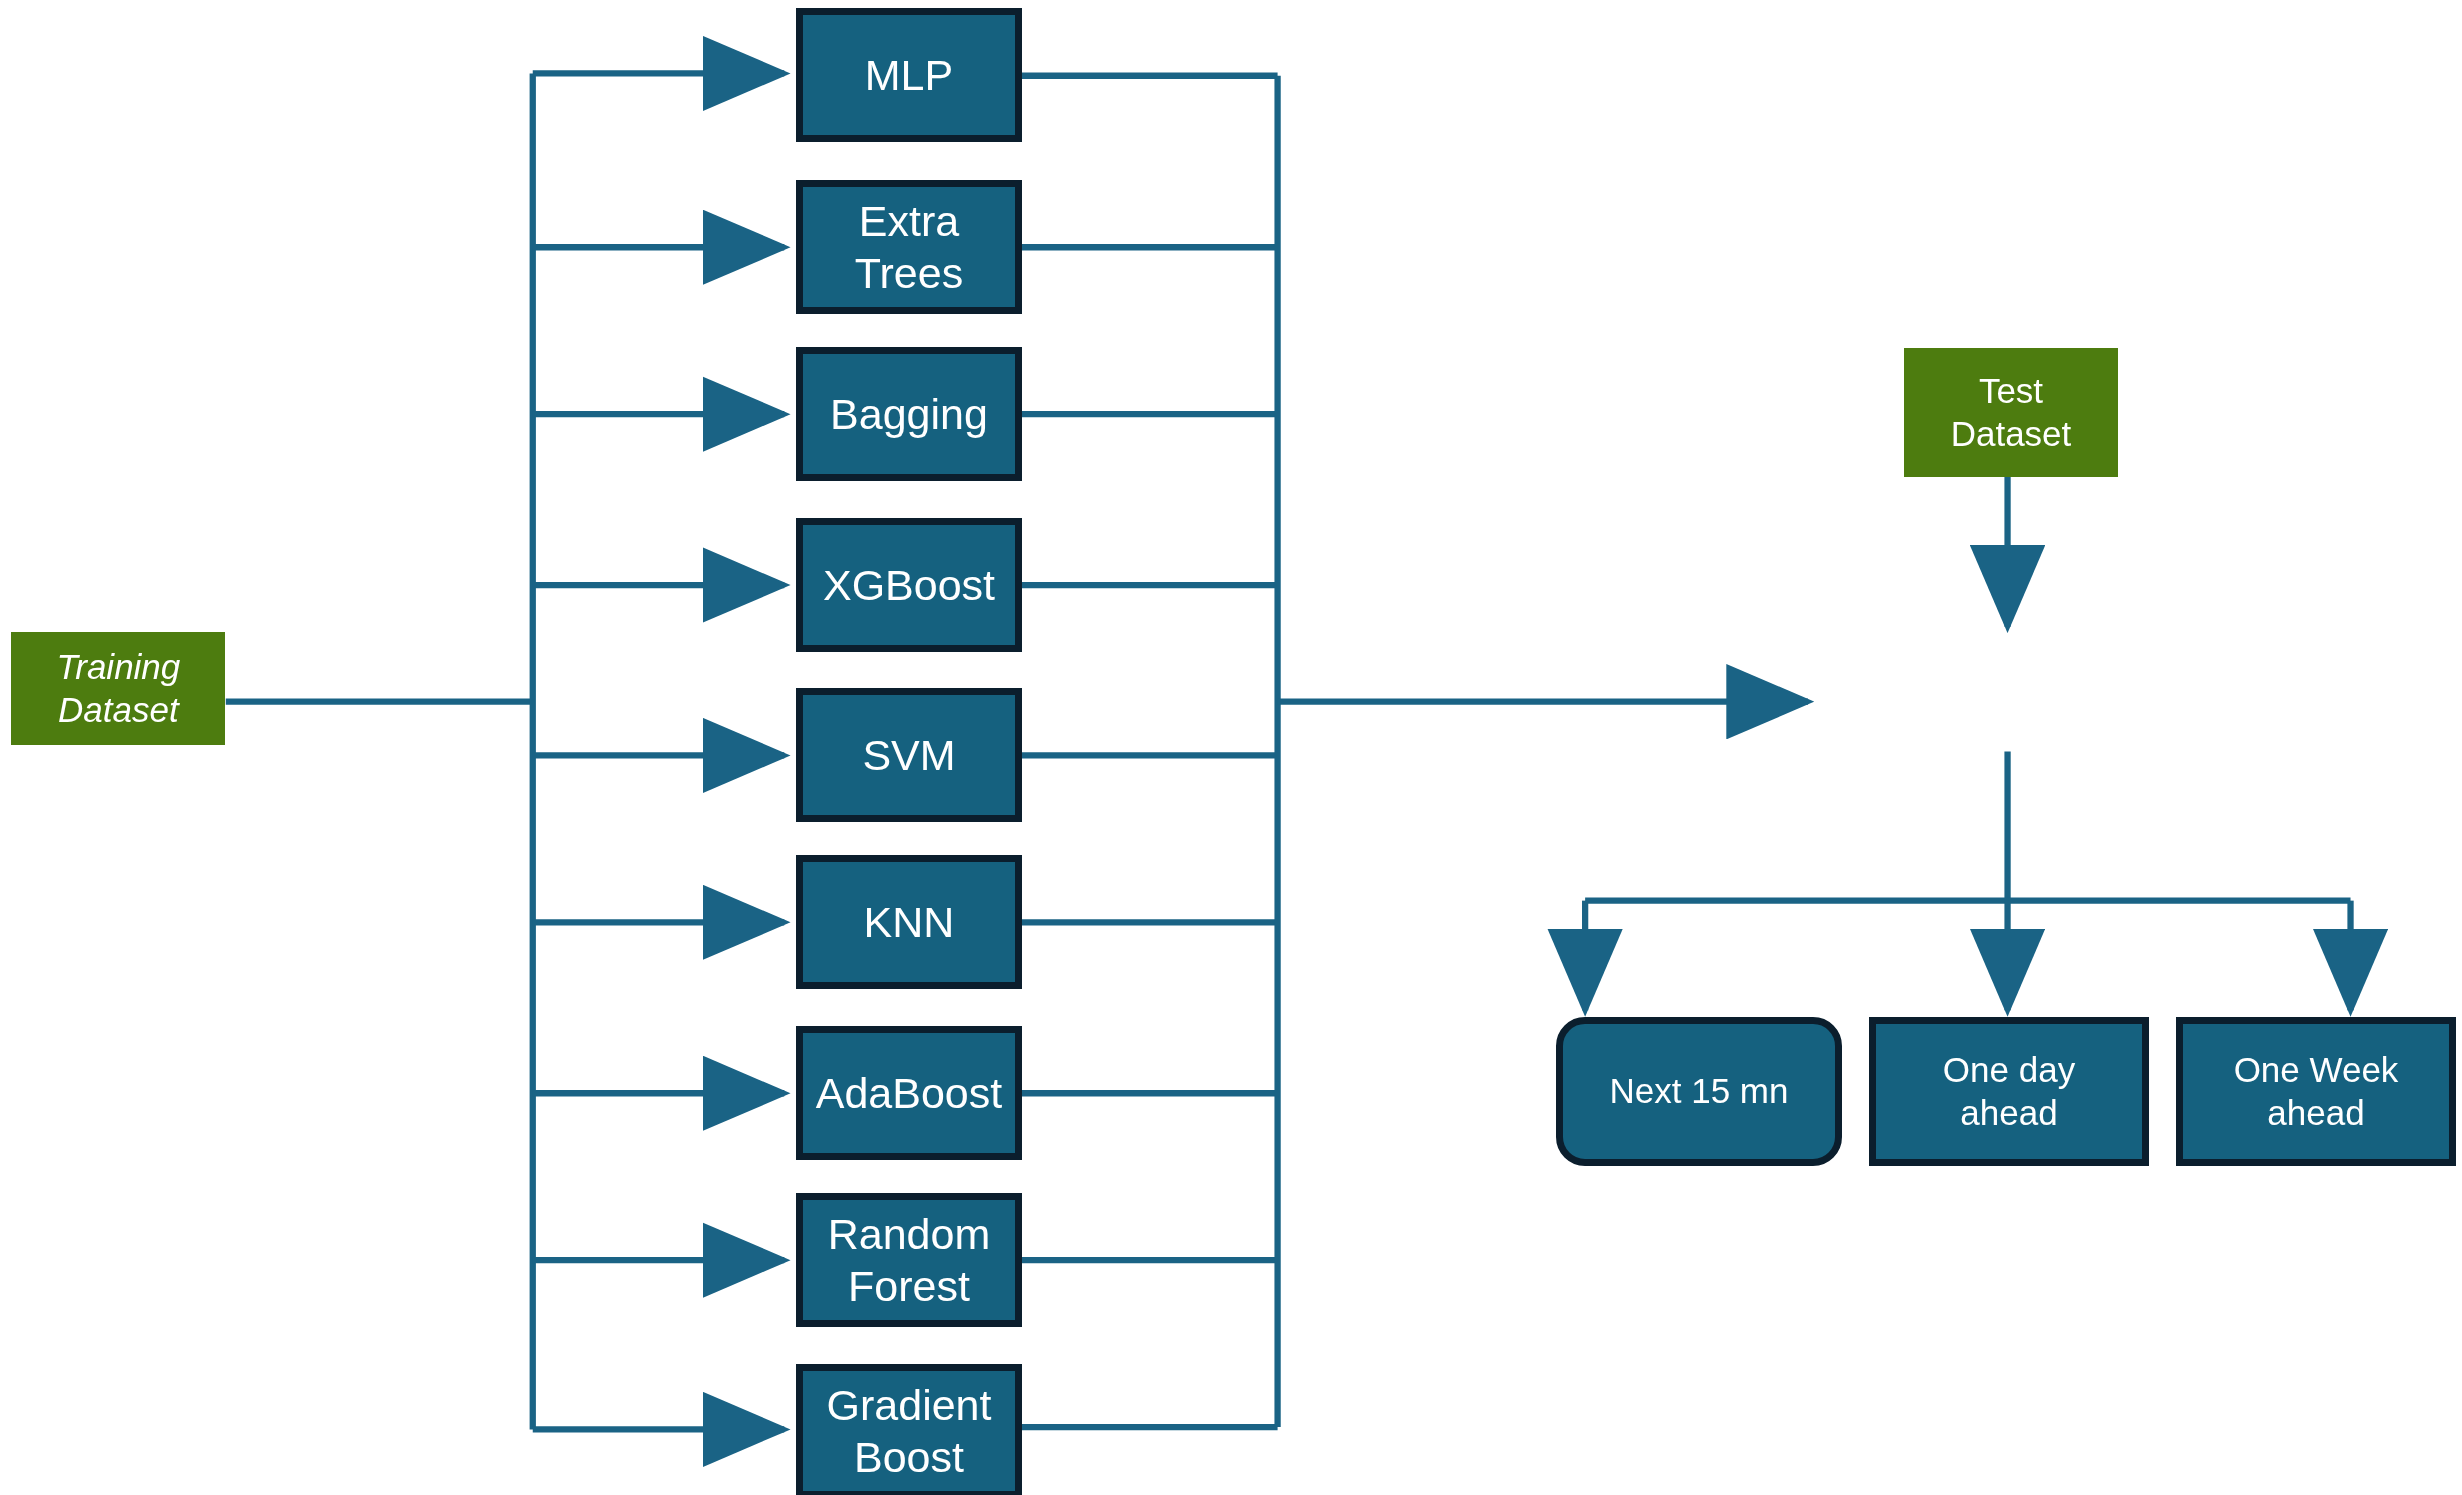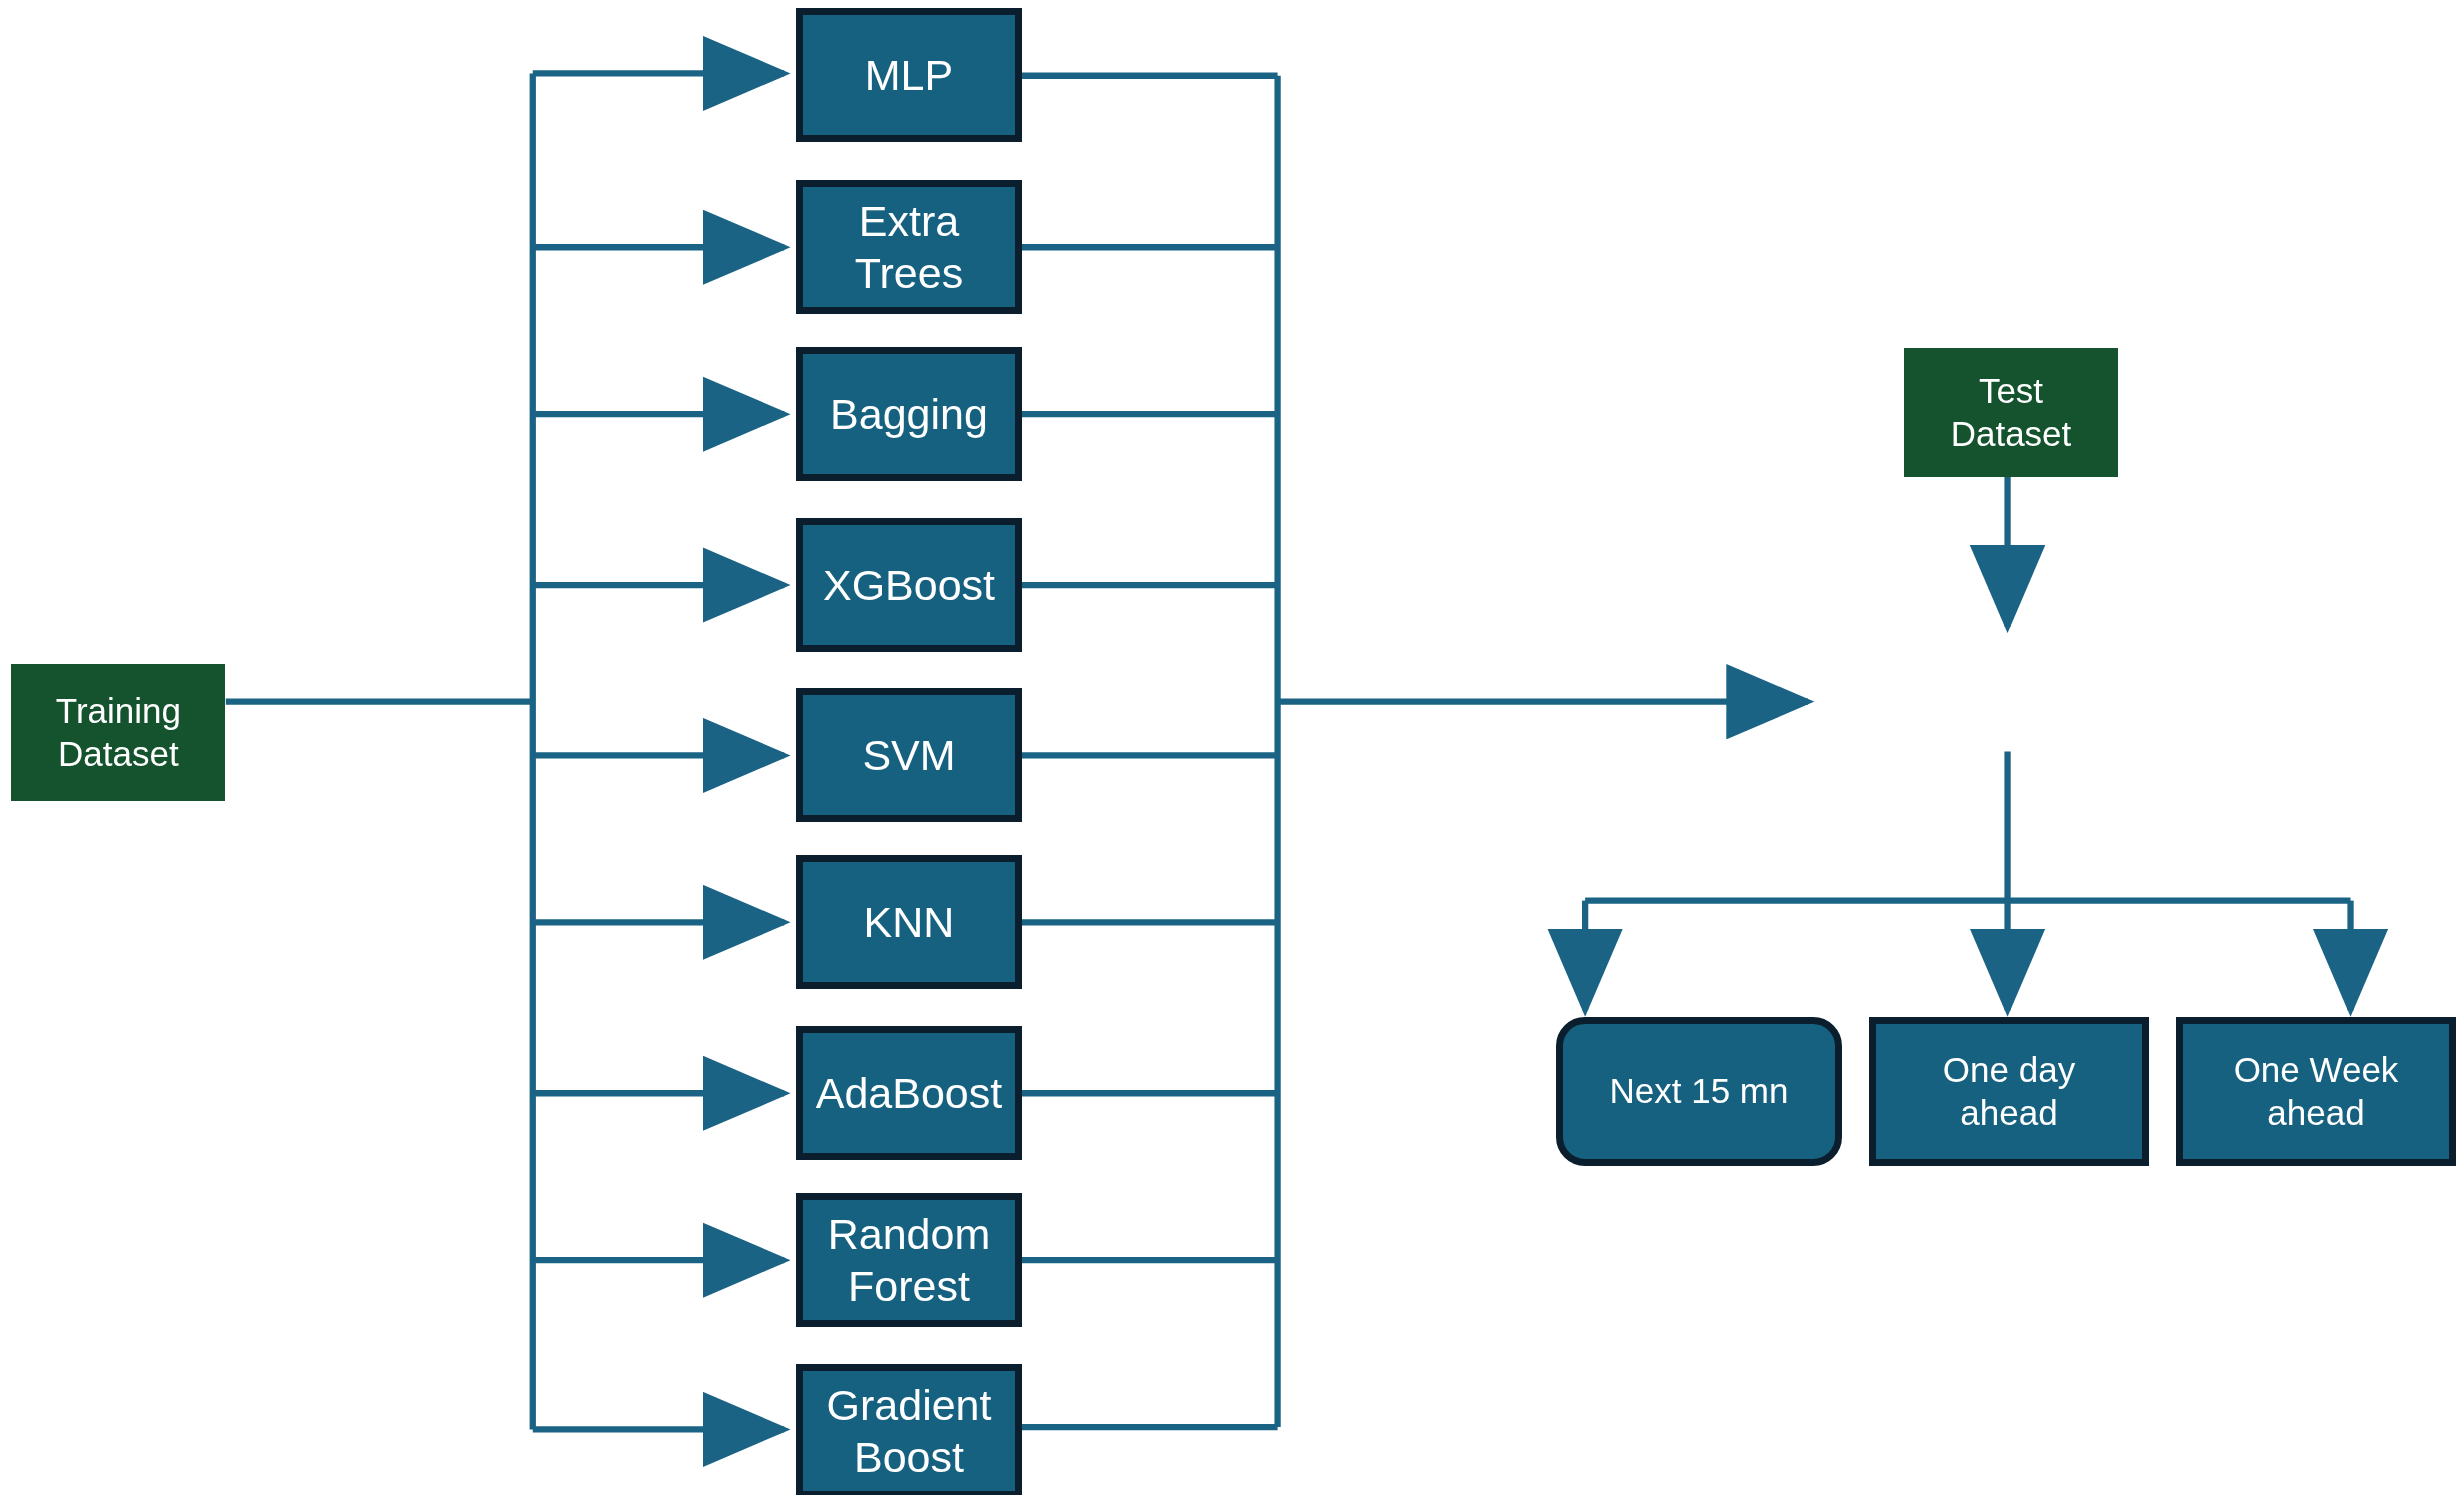--- a/index.html
+++ b/index.html
@@ -40,21 +40,21 @@
     background: #15617F;
     border: 7.4px solid #0B1E2D;
     font-size: 43px;
   }
   .node-output {
     background: #15617F;
     border: 7.4px solid #0B1E2D;
     font-size: 35px;
   }
   .node-data {
-    background: #14532d;
+    background: #4d7c0f;
     border: 0;
     font-size: 35px;
   }
   .node-meta {
     background: #3D8526;
     border: 0;
     font-size: 35px;
   }
 </style>
 </head>
@@ -106,21 +106,21 @@
 
       <path d="M3512,1314 L3512,1575"></path>
       <path d="M2773,1575 L4112,1575"></path>
 
       <path d="M2773,1575 L2773,1767" marker-end="url(#arrowDown)"></path>
       <path d="M3512,1575 L3512,1767" marker-end="url(#arrowDown)"></path>
       <path d="M4112,1575 L4112,1767" marker-end="url(#arrowDown)"></path>
     </g>
   </svg>
 
-  <div class="node node-data" style="left:11.4px; top:664px; width:214px; height:137px;">Training
+  <div class="node node-data" style="left:11.4px; top:632px; width:214px; height:113px;font-style:italic;">Training
 Dataset</div>
 
   <div class="node node-data" style="left:1904px; top:348px; width:214px; height:129px;">Test
 Dataset</div>
 
   <div class="node node-model" style="left:796px; top:8px; width:226px; height:134px;">MLP</div>
 
   <div class="node node-model" style="left:796px; top:180px; width:226px; height:134px;">Extra Trees</div>
 
   <div class="node node-model" style="left:796px; top:347px; width:226px; height:134px;">Bagging</div>

